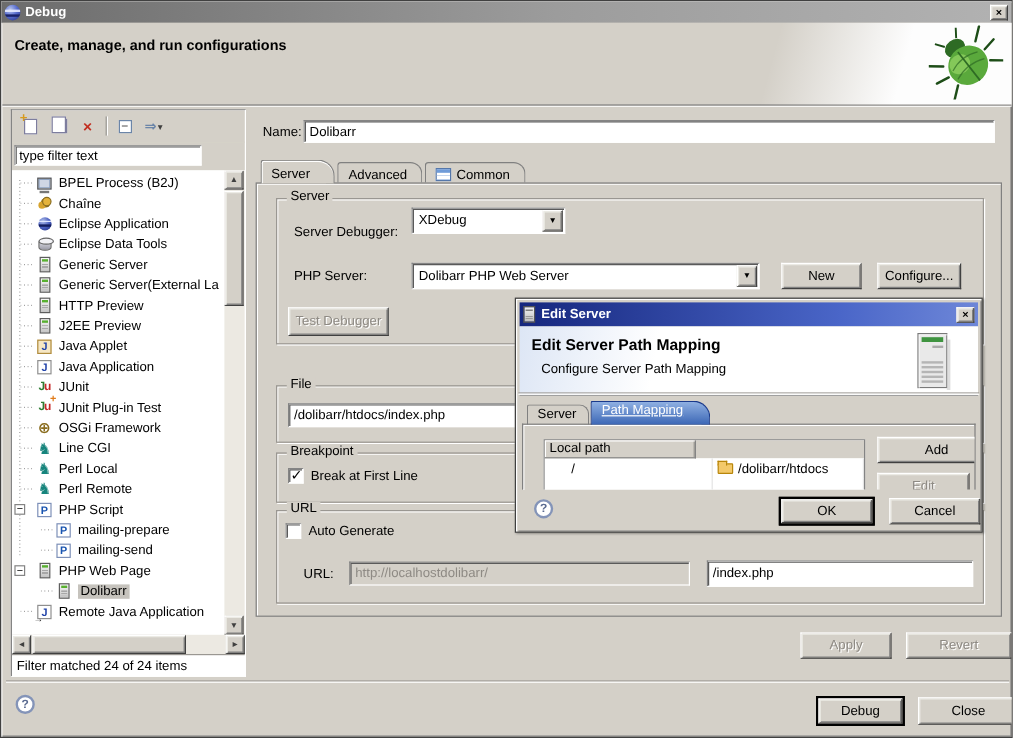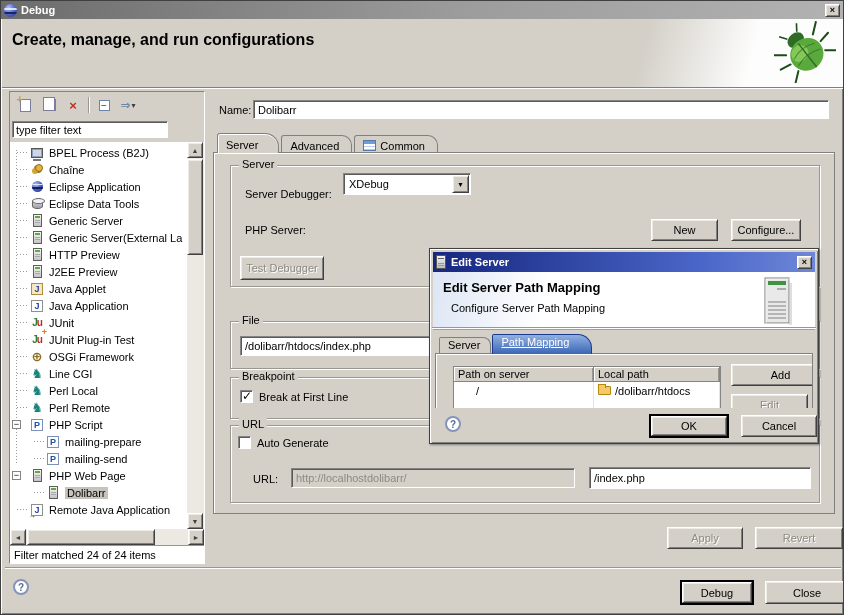--- a/index.html
+++ b/index.html
@@ -30,21 +30,21 @@
     background:radial-gradient(circle at 35% 30%,#b9c6ee,#5a6fd0 45%,#232d7d);
     position:relative; overflow:hidden; }
   .eclipse-icon:before { content:""; position:absolute; left:0; right:0; top:4px; height:2px; background:#e8ecff; opacity:.9; }
   .eclipse-icon:after  { content:""; position:absolute; left:0; right:0; top:8px; height:2px; background:#1a2268; }
   .xbtn { width:15px; height:13px; font-size:9px; font-weight:bold; line-height:11px; text-align:center; }
 
   
   .banner { position:absolute; left:1px; top:18px; width:842px; height:69px; background:#d4d0c8; border-bottom:1px solid #808080; box-shadow:0 1px 0 #fff; }
   .banner .shine { position:absolute; right:0; top:0; width:230px; height:100%;
     background:linear-gradient(105deg, rgba(255,255,255,0) 15%, #fdfdfd 60%); }
-  .banner .txt { position:absolute; left:10px; top:12px; font-size:16px; font-weight:bold; }
+  .banner .txt { position:absolute; left:10px; top:12px; font-size:12px; font-weight:bold; }
 
   .bug { position:absolute; right:8px; top:2px; }
 
   
   .sidebar { position:absolute; left:8px; top:90px; width:196px; height:473px; background:#fff;
     border:1px solid; border-color:#848484 #fff #fff #848484; display:flex; flex-direction:column; }
   .s-toolbar { height:27px; background:#d4d0c8; display:flex; align-items:center; gap:6px; padding:0 6px; border-bottom:1px solid #d4d0c8; }
   .tbi { width:18px; height:18px; display:flex; align-items:center; justify-content:center; position:relative; }
   .icon-page { width:11px; height:13px; background:#fff; border:1px solid #7d7d9e; position:relative; }
   .icon-page.star:after { content:"+"; position:absolute; top:-7px; left:-4px; color:#d79b1e; font-weight:bold; font-size:11px; }
@@ -429,20 +429,24 @@
     <div class="tabframe">
 
       <div class="grp" style="left:16px; top:12px; width:590px; height:122px;">
         <span class="legend">Server</span>
         <span class="abs" style="left:14px; top:22px;">Server Debugger:</span>
         <div class="combo" style="left:112px; top:7px; width:128px;">
           <span class="val">XDebug</span>
           <span class="drop b3d btn">▼</span>
         </div>
         <span class="abs" style="left:14px; top:58px;">PHP Server:</span>
+        <div class="combo" style="left:112px; top:53px; width:290px;">
+          <span class="val">Dolibarr PHP Web Server</span>
+          <span class="drop b3d btn">▼</span>
+        </div>
         <div class="b3d btn abs" style="left:420px; top:53px; width:67px; height:22px;">
             <span>New</span>
           </div>
         <div class="b3d btn abs" style="left:500px; top:53px; width:70px; height:22px;">
             <span>Configure...</span>
           </div>
         <div class="b3d btn abs disabled-text" style="left:9px; top:90px; width:84px; height:24px;">
             <span>Test Debugger</span>
           </div>
       </div>
@@ -518,21 +522,20 @@
     </div>
 
     <div class="d-body">
       <div class="d-tabs">
         <div class="d-tab"><span>Server</span></div>
         <div class="d-tab active"><span>Path Mapping</span></div>
       </div>
       <div class="d-frame">
         <div class="ptable">
           <div class="hrow">
-            <span class="hcell c1">Path on server</span>
             <span class="hcell c2">Local path</span>
           </div>
           <div class="drow">
             <span class="dcell c1" style="padding-left:22px;">/</span>
             <span class="dcell c2">
                 <span class="folder"></span>
                 <span>/dolibarr/htdocs</span>
               </span>
           </div>
           <div class="drow">

